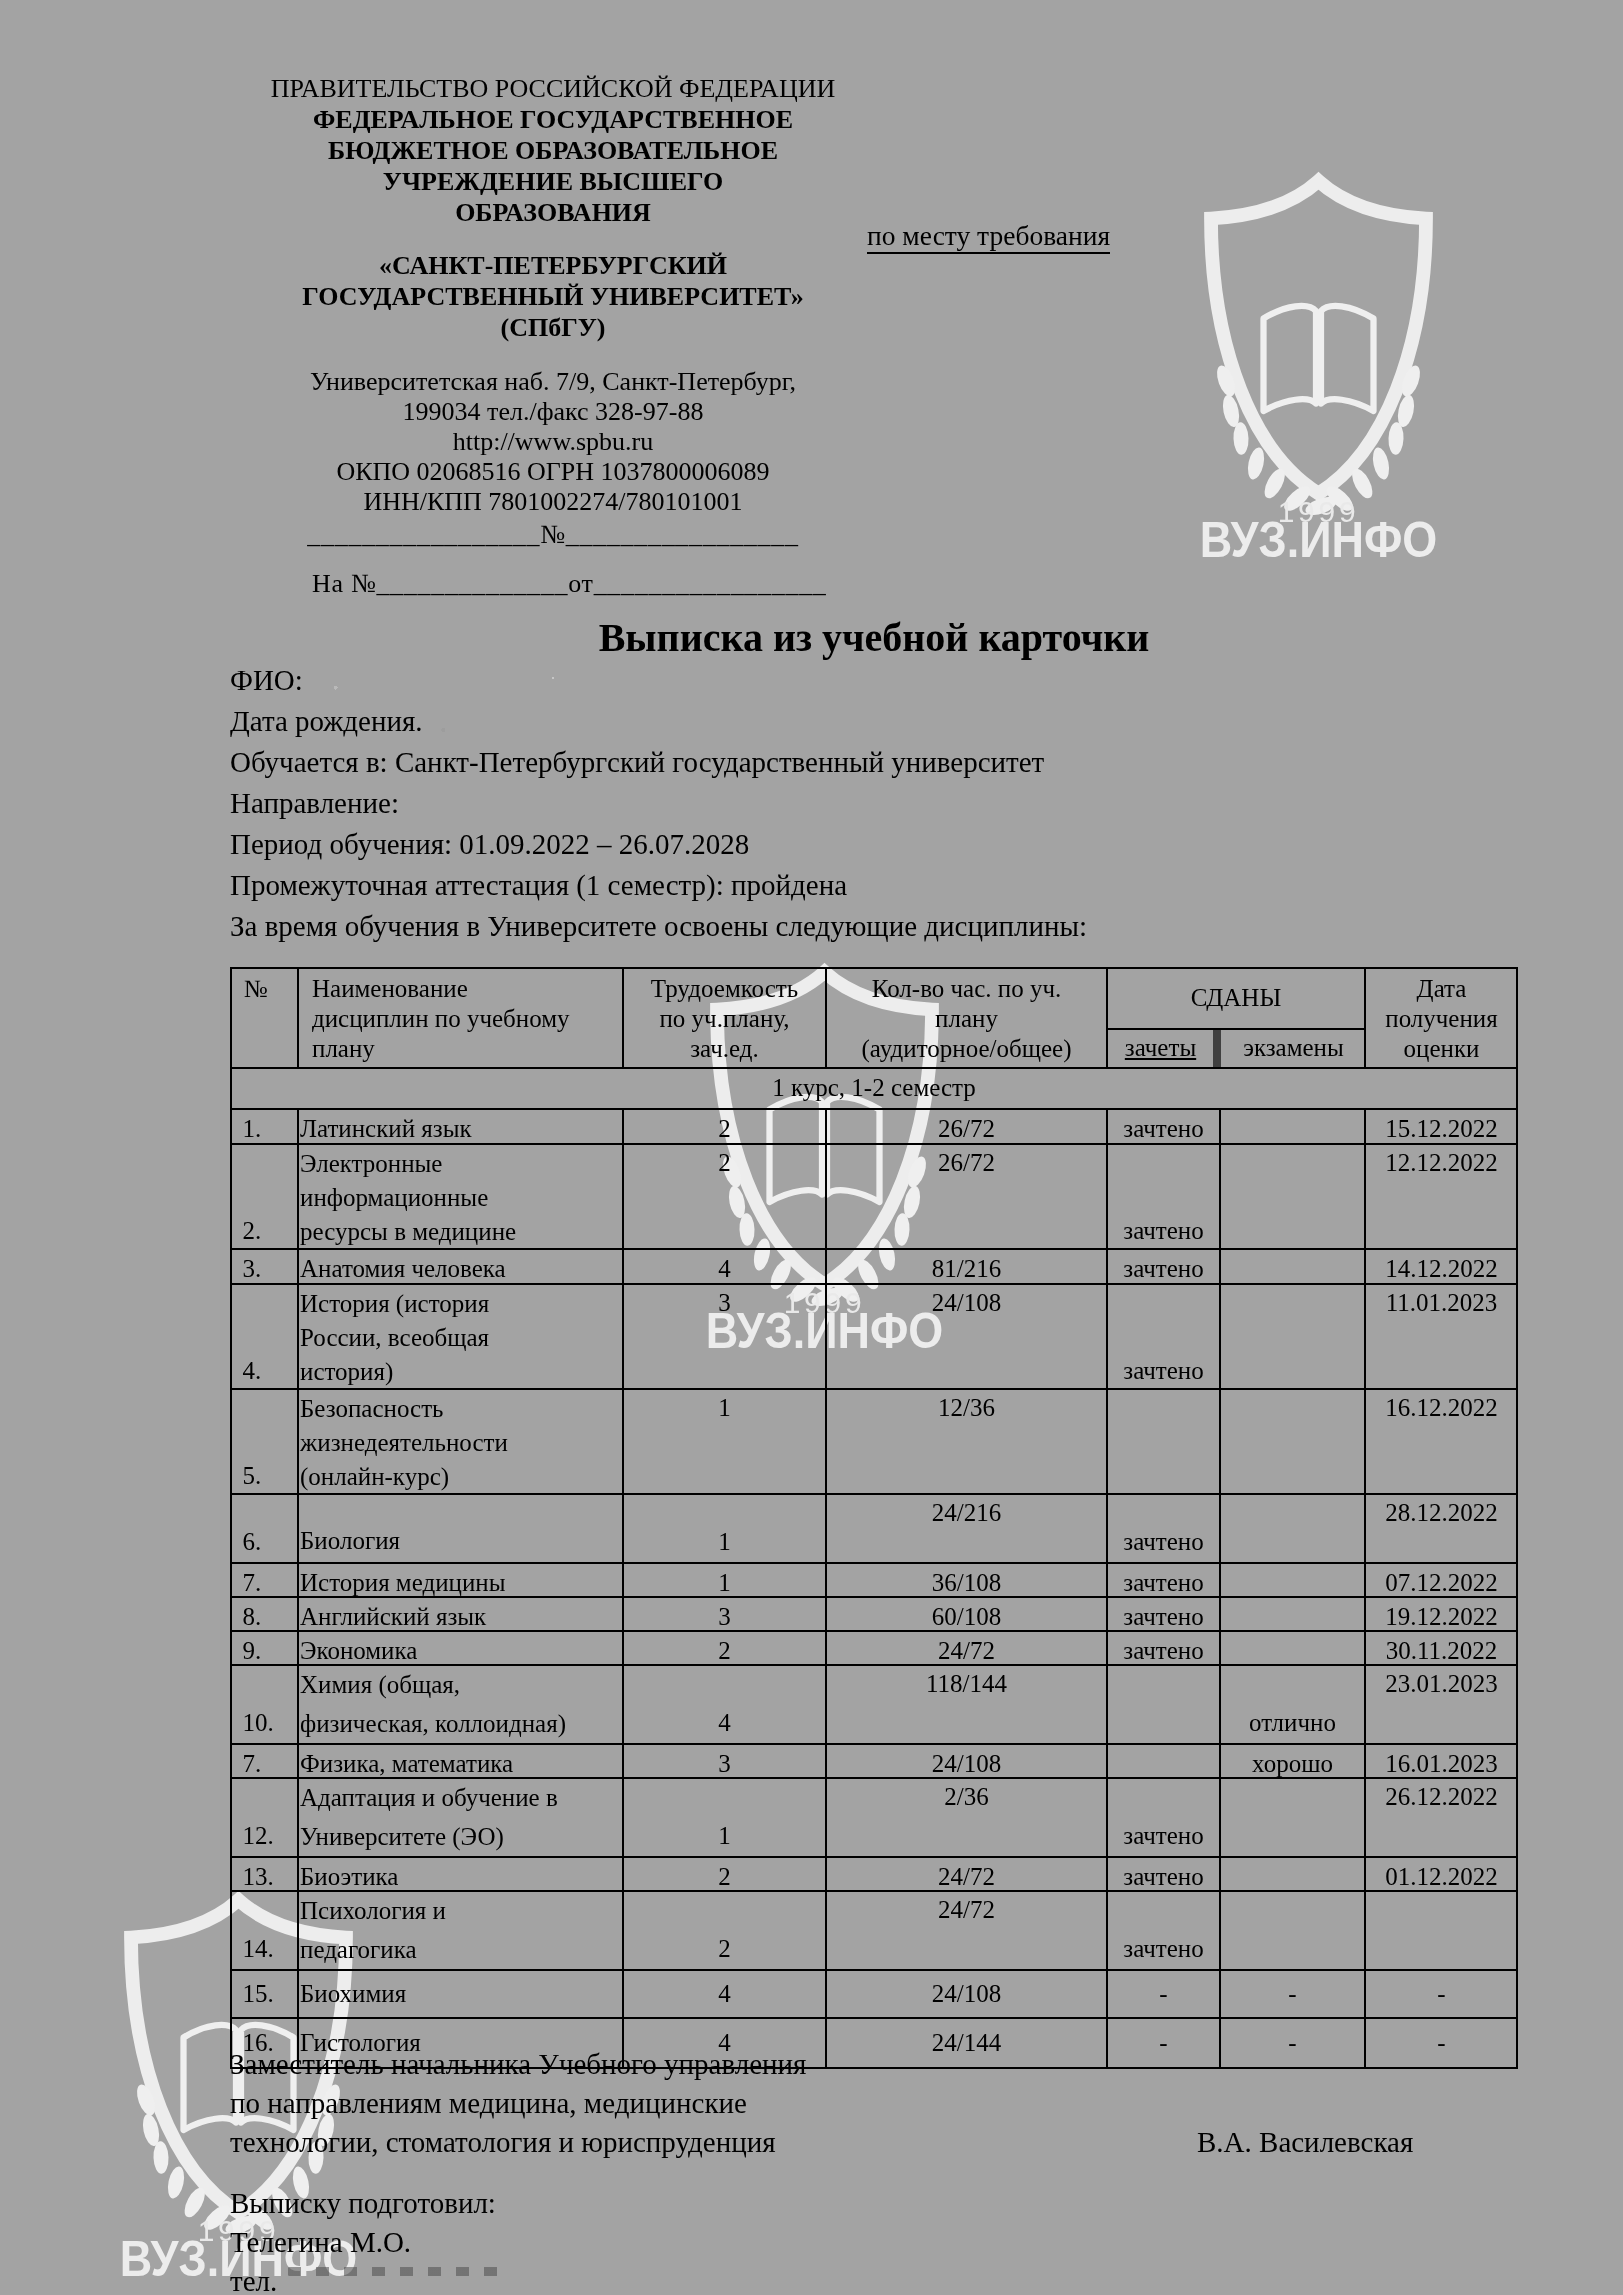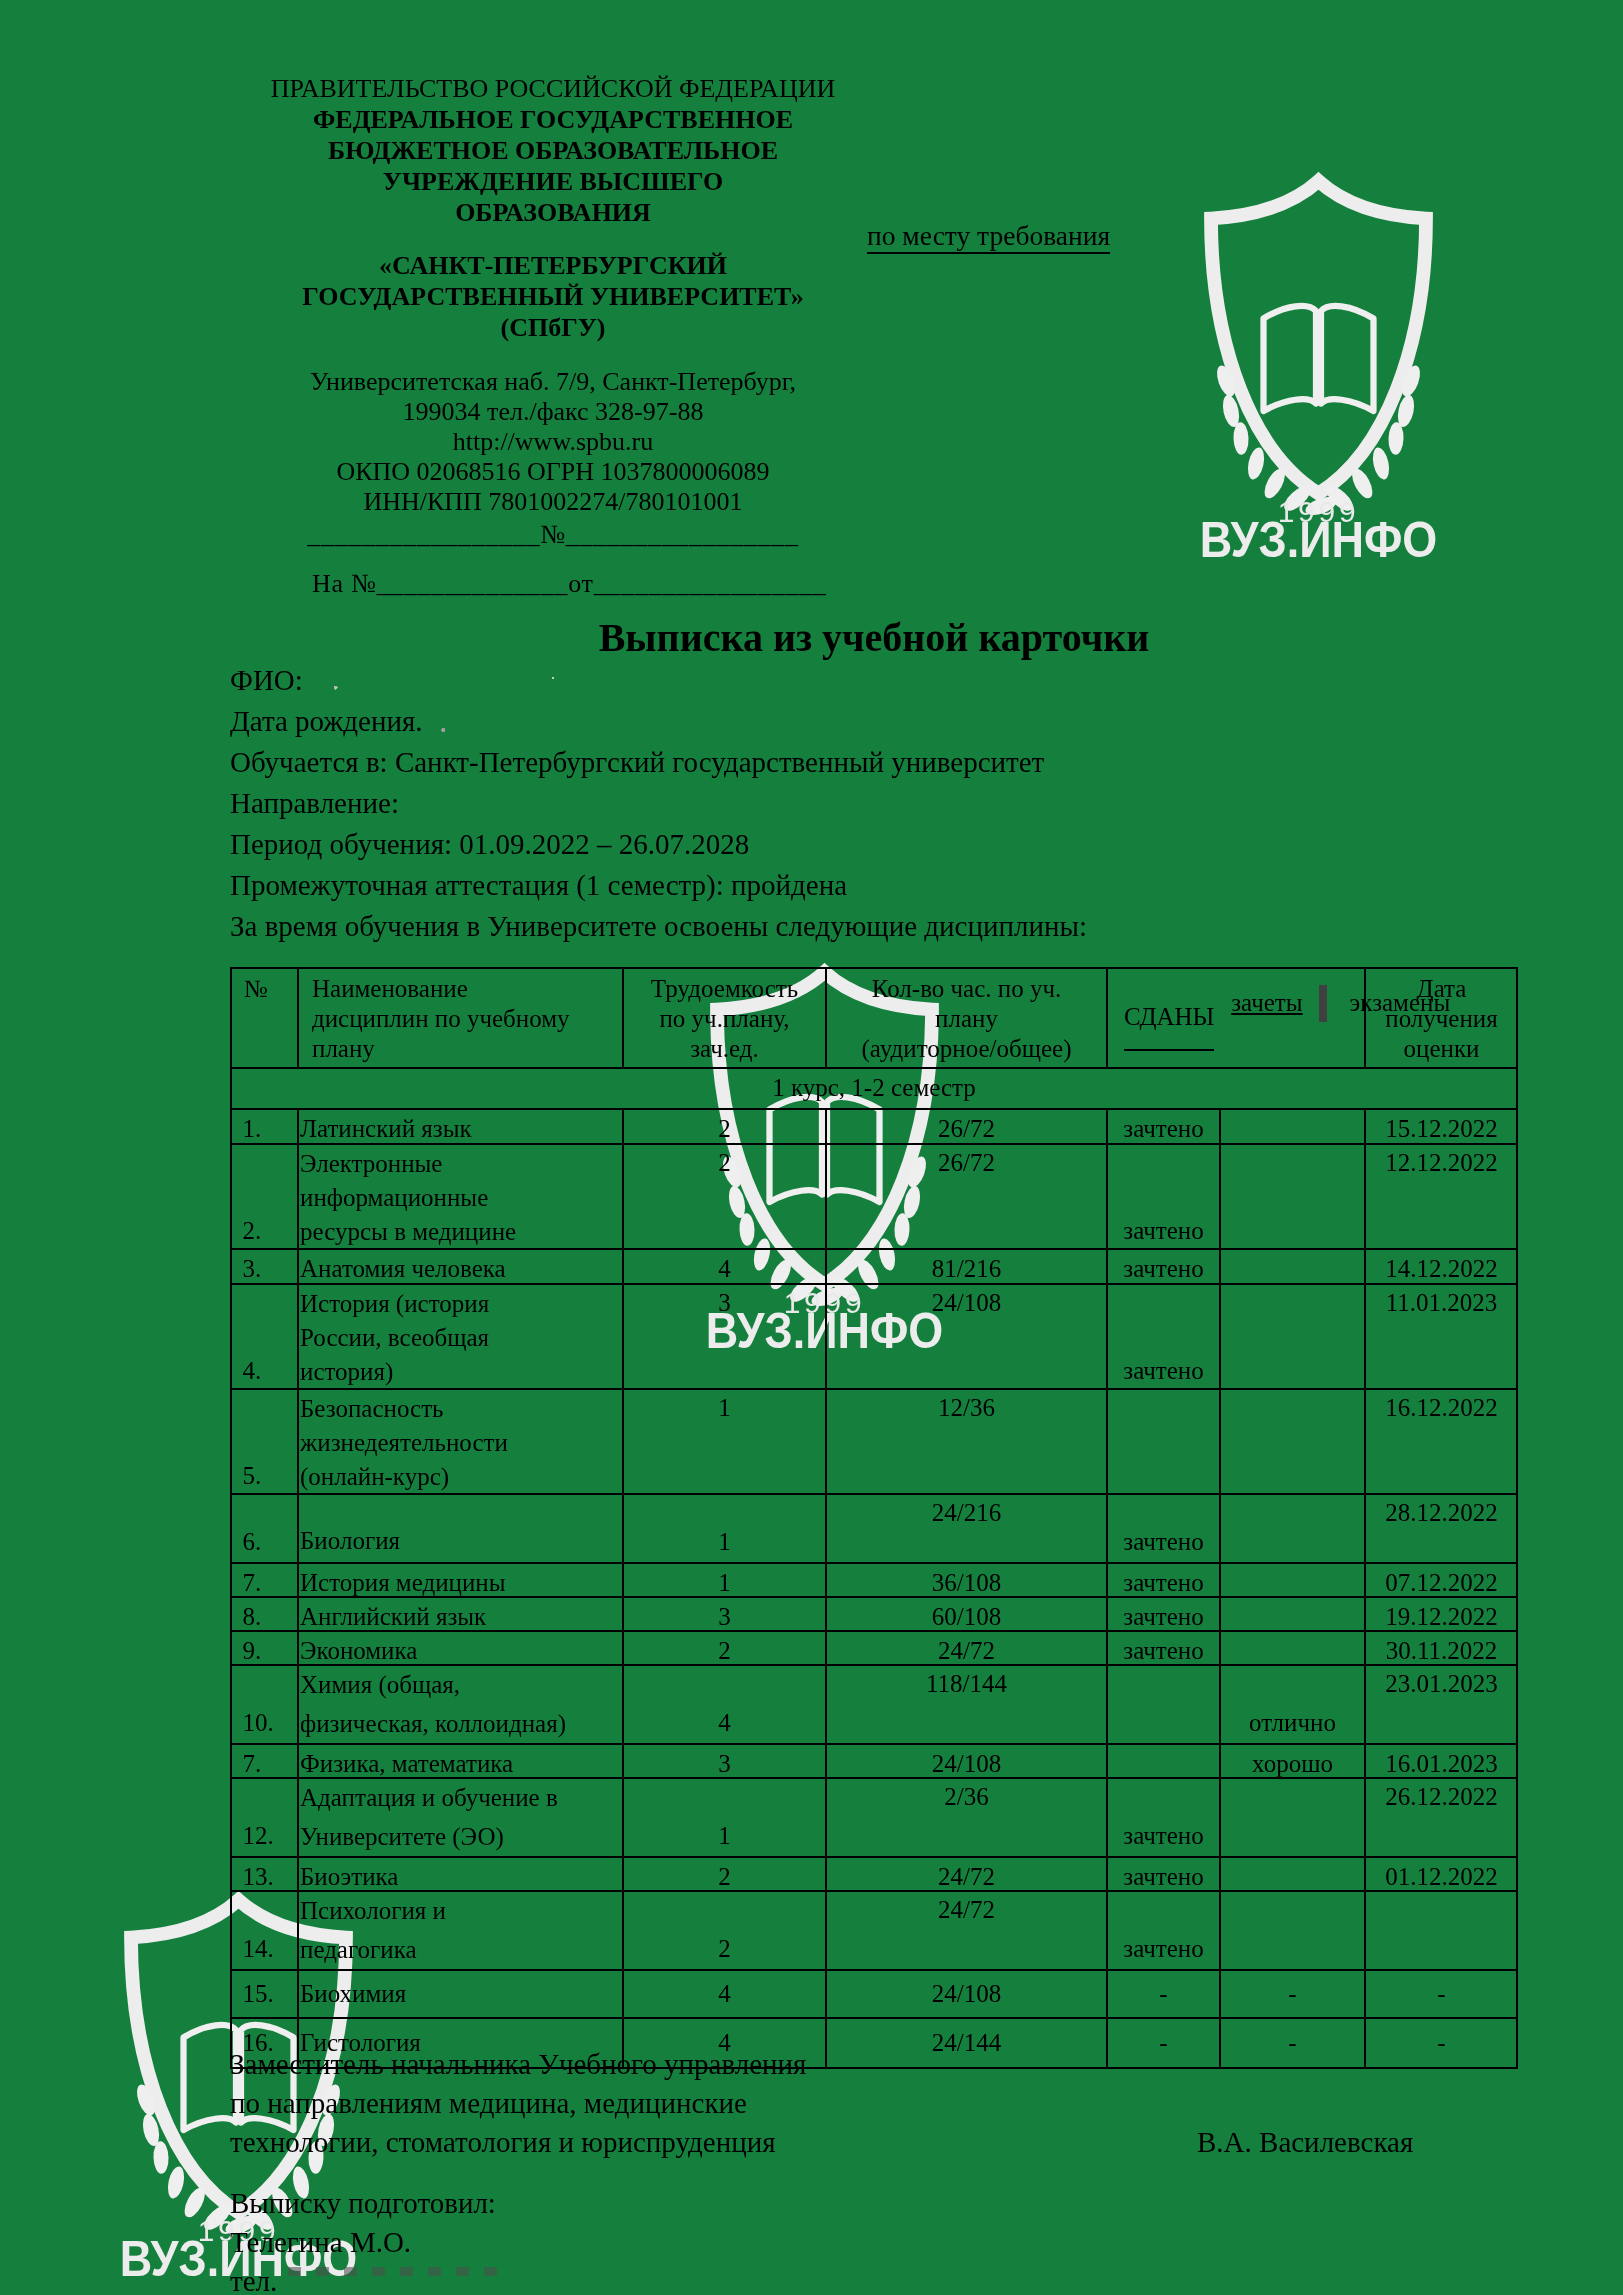--- a/index.html
+++ b/index.html
@@ -1,19 +1,19 @@
 <!DOCTYPE html>
 <html style="font-size:10.5px"><head>
 <meta charset="utf-8">
 <style>
   html,body{margin:0;padding:0;background:#888;}
   .page{
     position:relative;
     width:1623px;height:2295px;
-    background:#15803d;
+    background:#a3a3a3;
     font-family:"Liberation Serif","DejaVu Serif",serif;
     color:#000;
     overflow:hidden;
   }
   .pre{white-space:pre-line;}
   .bold{font-weight:bold;}
   
   .wm{position:absolute;z-index:0;}
   .wm1{left:1181px;top:171px;}
   .wm2{left:687px;top:962px;}
@@ -67,21 +67,21 @@
   }
   .thead{
     display:grid;grid-template-columns:67px 325px 203px 281px 258px 151px;
     height:100px;border-bottom:2.6px solid #000;box-sizing:border-box;
   }
   .th{box-sizing:border-box;padding-top:5.2px;line-height:30px;text-align:center;}
   .thead>div{border-right:2px solid #000;box-sizing:border-box;}
   .thead>div:last-child{border-right:none;}
   .th-num{text-align:left;padding-left:11.8px;}
   .th-name{text-align:left;padding-left:13px;}
-  .th-group{display:flex;padding:16px;}
+  .th-group{display:flex;flex-direction:column;padding:0;}
   .th-sdany{flex:1;display:flex;align-items:center;justify-content:center;border-bottom:2px solid #000;}
   .th-sub{display:grid;grid-template-columns:113px 145px;height:37px;}
   .th-sub>div{display:flex;align-items:center;justify-content:center;box-sizing:border-box;}
   .th-sub>div:first-child{border-right:8px solid #404040;text-decoration:underline;}
   .section-row{
     height:41px;border-bottom:2.6px solid #000;box-sizing:border-box;
     display:flex;align-items:center;justify-content:center;
   }
   .tr{
     display:grid;grid-template-columns:67px 325px 203px 281px 113px 145px 151px;

